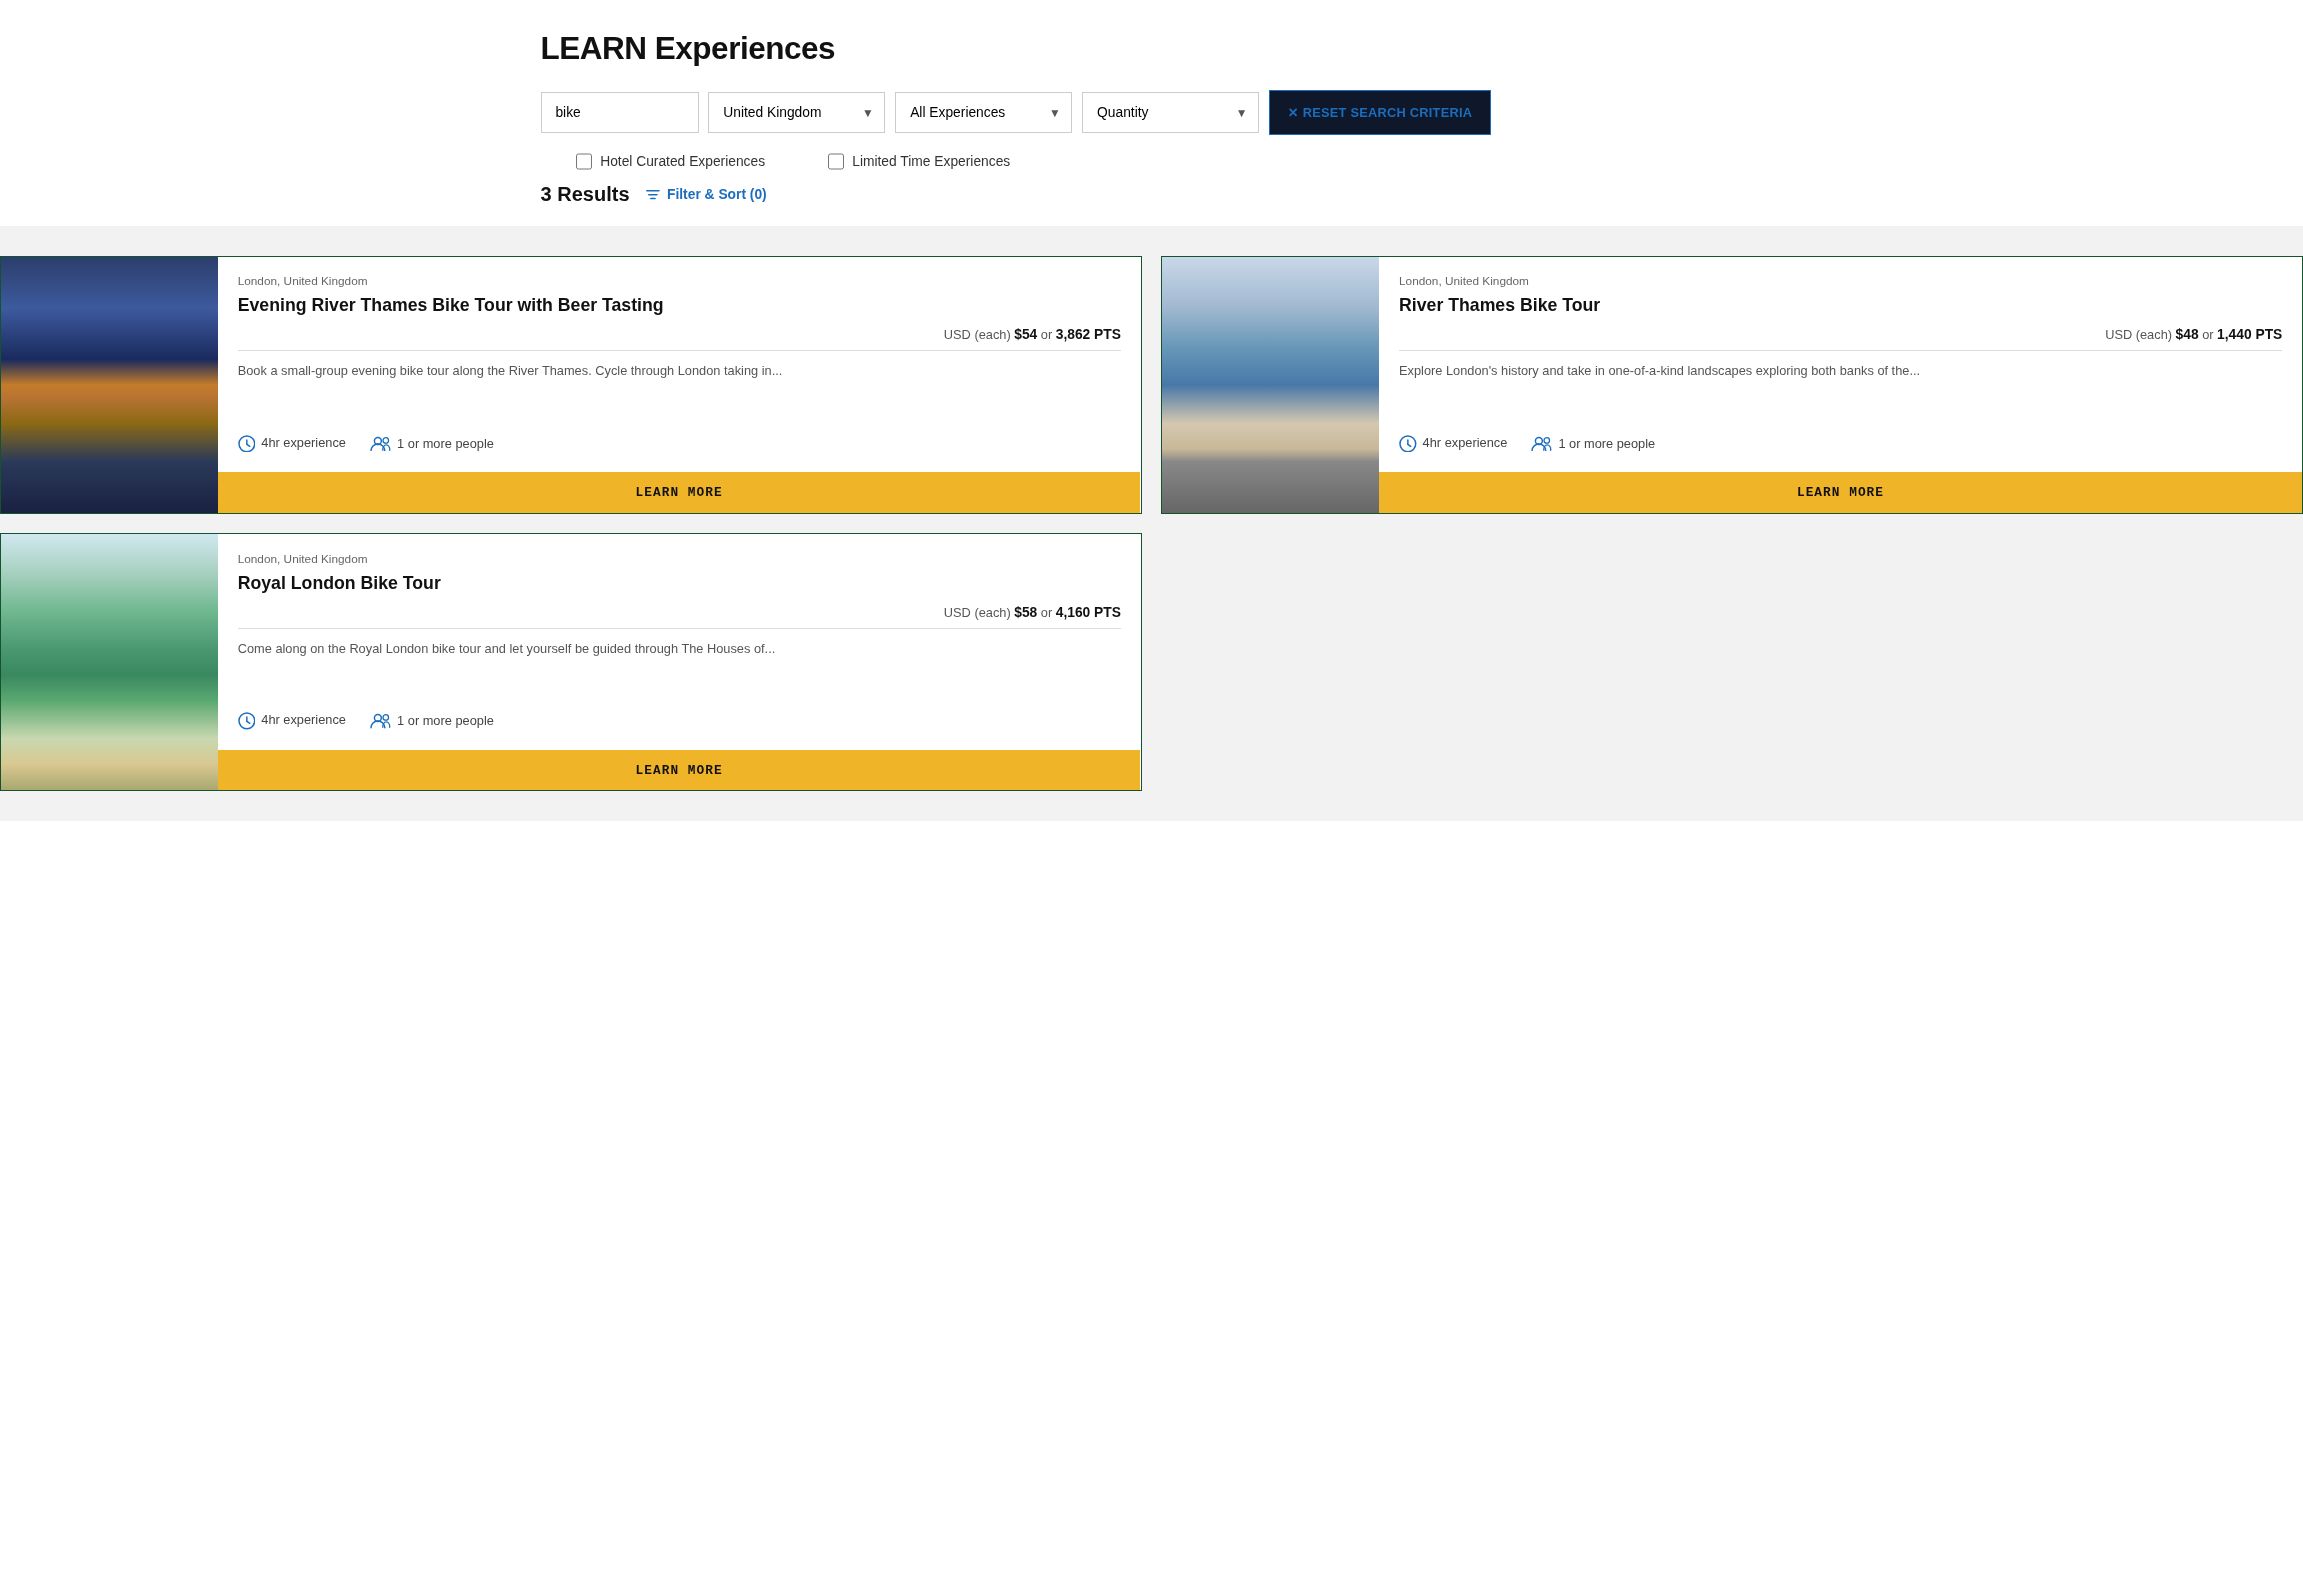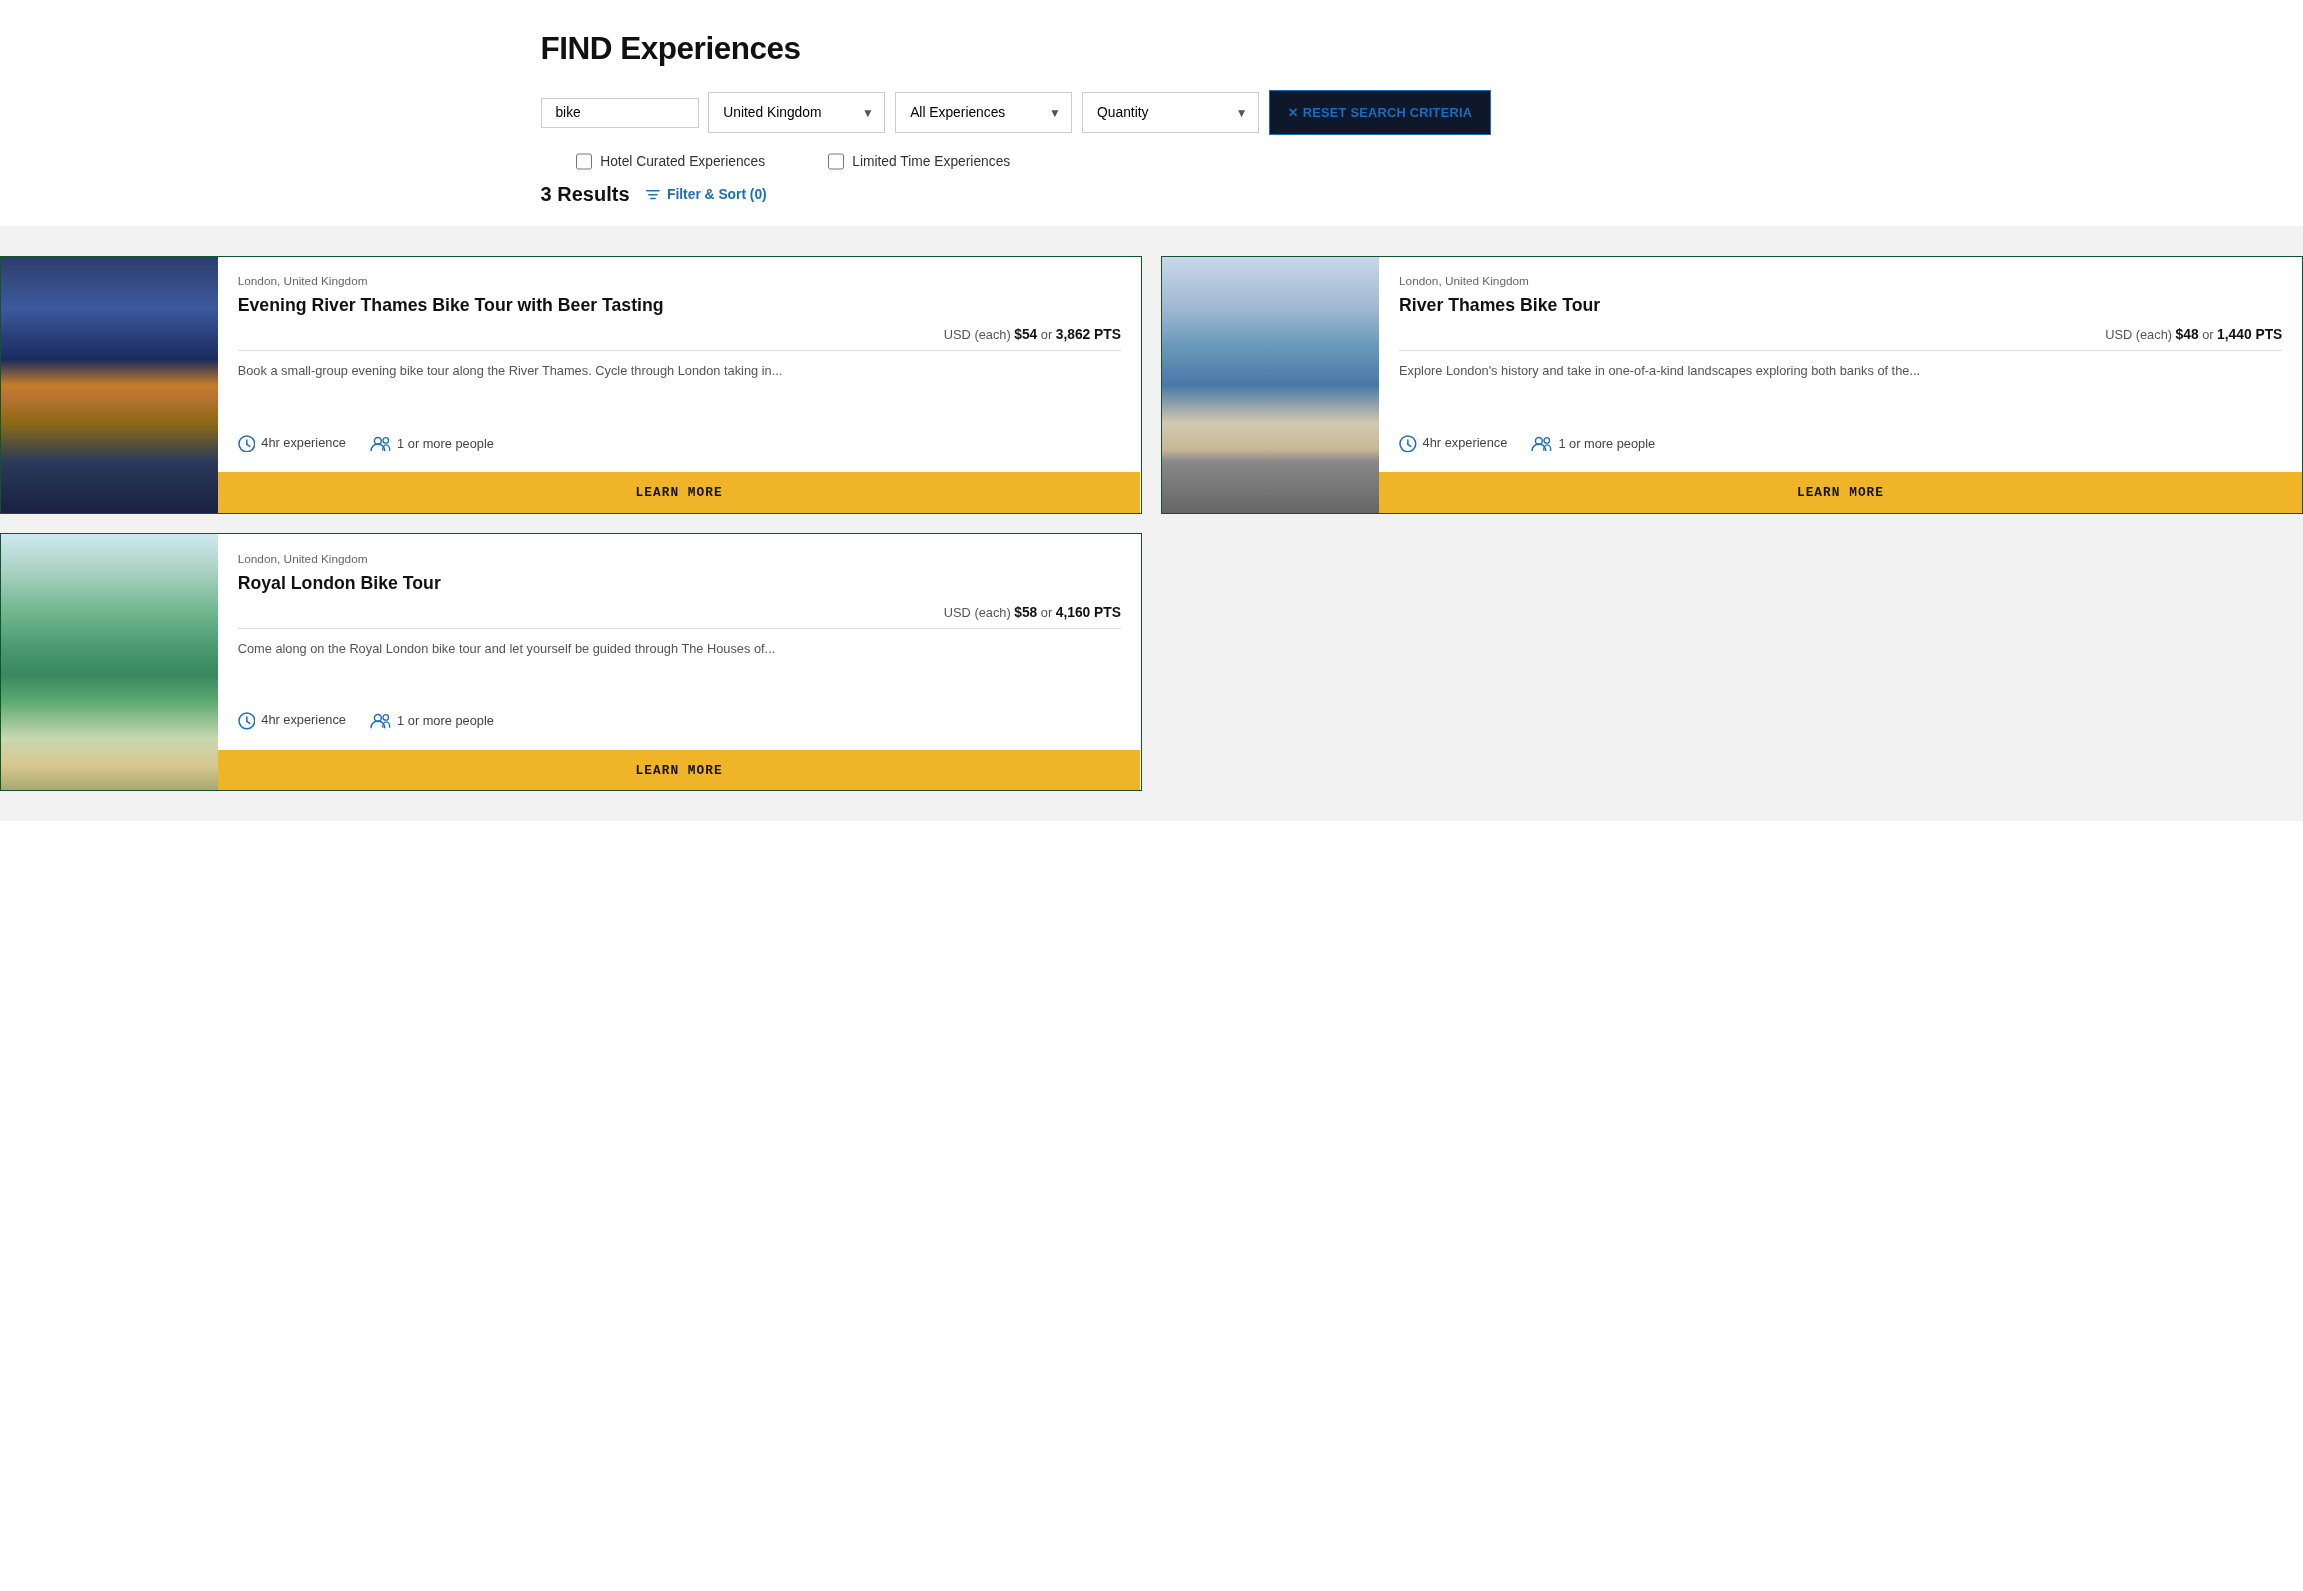--- a/index.html
+++ b/index.html
@@ -26,21 +26,21 @@
       align-items: center;
       gap: 9.9px;
       margin-bottom: 17.7px;
       flex-wrap: wrap;
     }
     .search-input {
       border: 1px solid #ccc;
       padding: 9.9px 13.8px;
       font-size: 13.8px;
       width: 158px;
-      height: 30px;
+      height: 41px;
       outline: none;
     }
     .select-wrapper {
       position: relative;
       display: inline-block;
     }
     .select-wrapper select {
       appearance: none;
       -webkit-appearance: none;
       border: 1px solid #ccc;
@@ -239,21 +239,21 @@
       display: block;
       text-align: center;
       font-family: Liberation Mono, monospace;
     }
   </style>
 </head>
 <body>
 
 <div class="page-container">
 
-  <h1 class="page-title">FIND Experiences</h1>
+  <h1 class="page-title">LEARN Experiences</h1>
 
   <div class="search-bar">
     <input type="text" class="search-input" value="bike" style="">
 
     <div class="select-wrapper">
       <select>
         <option>United Kingdom</option>
         <option>United States</option>
         <option>France</option>
         <option>Germany</option>

